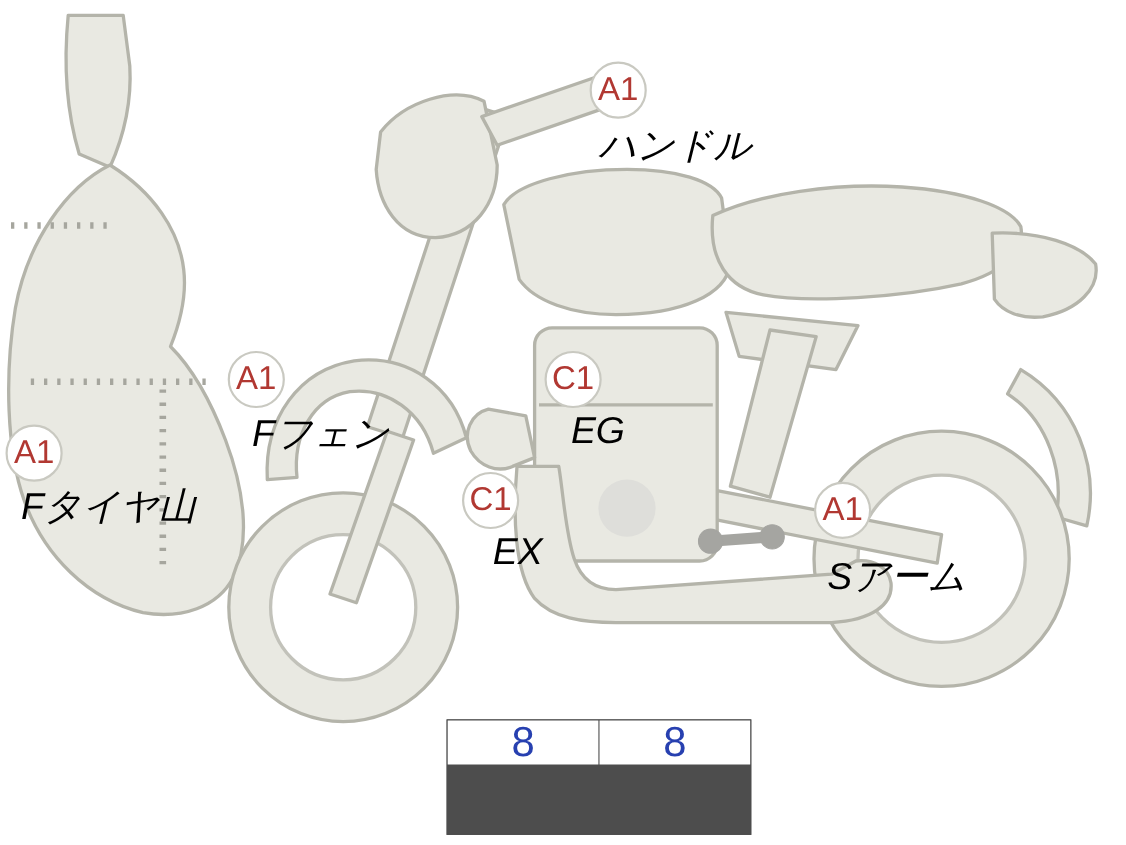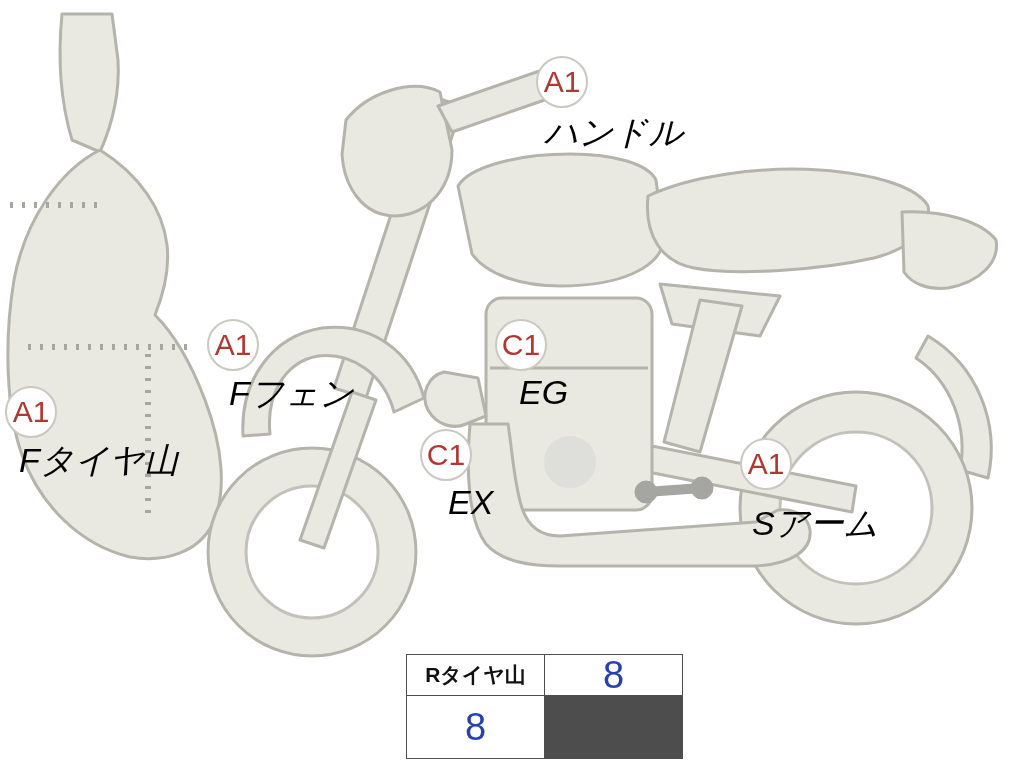--- a/index.html
+++ b/index.html
@@ -135,18 +135,17 @@
     <div class="marker-circle">C1</div>
     <div class="marker-label" style="left:28px;top:54px;">EX</div>
   </div>
 
   <div class="marker" style="left:740px;top:438px;">
     <div class="marker-circle">A1</div>
     <div class="marker-label" style="left:12px;top:48px;margin-top:15px;">Sアーム</div>
   </div>
 
   <div class="tire-table">
-    <div class="tt-cell tt-head">Rタイヤ山</div>
     <div class="tt-cell tt-val">8</div>
     <div class="tt-cell tt-val">8</div>
   </div>
 
 </div>
 
 </body></html>

